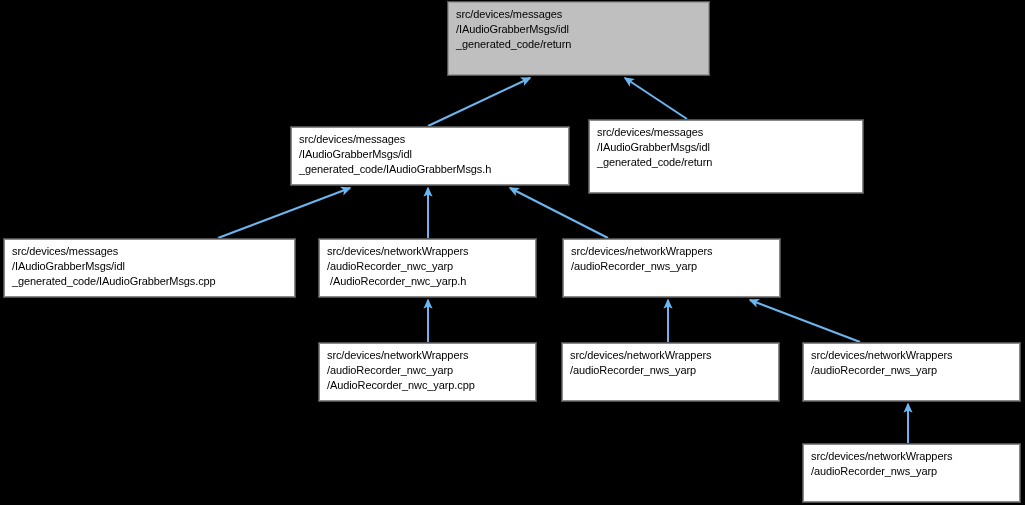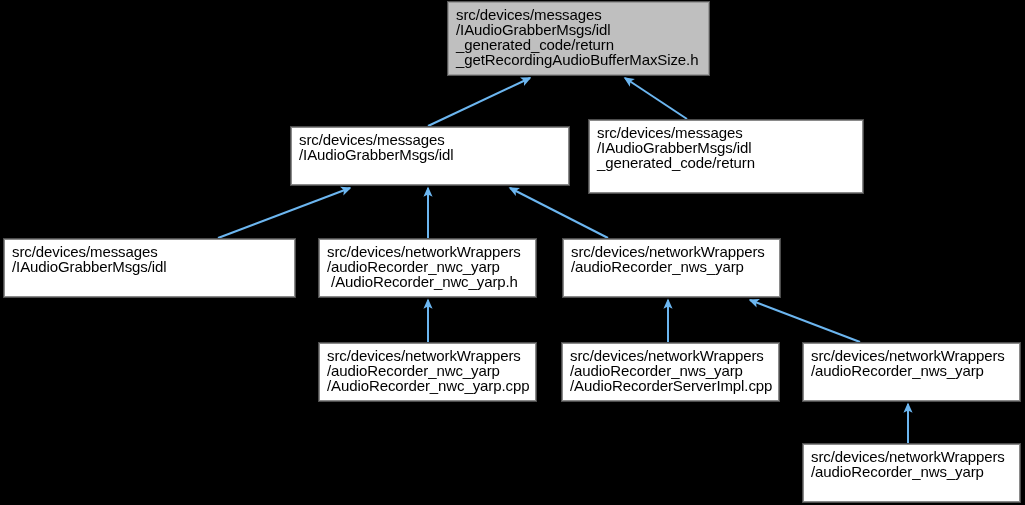--- a/index.html
+++ b/index.html
@@ -24,21 +24,21 @@
     height: 505px;
     pointer-events: none;
   }
   .node {
     position: absolute;
     box-sizing: border-box;
     border: 1px solid #8a8a8a;
     outline: 1px solid #4d4d4d;
     background: #ffffff;
     color: #000000;
-    font-size: 15px;
+    font-size: 11px;
     line-height: 15px;
     padding: 4px 6px 4px 7px;
     white-space: pre;
     letter-spacing: -0.1px;
   }
   .node.root {
     background: #bfbfbf;
     border: 1px solid #9a9a9a;
     outline: 1px solid #555555;
   }
@@ -60,24 +60,24 @@
       <line x1="687" y1="119" x2="625" y2="78" stroke="#6cb6f0" stroke-width="2" marker-end="url(#arrowhead)"></line>
       <line x1="218" y1="238" x2="350" y2="188" stroke="#6cb6f0" stroke-width="2" marker-end="url(#arrowhead)"></line>
       <line x1="428" y1="238" x2="428" y2="188" stroke="#6cb6f0" stroke-width="2" marker-end="url(#arrowhead)"></line>
       <line x1="608" y1="238" x2="510" y2="188" stroke="#6cb6f0" stroke-width="2" marker-end="url(#arrowhead)"></line>
       <line x1="428" y1="342" x2="428" y2="300" stroke="#6cb6f0" stroke-width="2" marker-end="url(#arrowhead)"></line>
       <line x1="668" y1="342" x2="668" y2="300" stroke="#6cb6f0" stroke-width="2" marker-end="url(#arrowhead)"></line>
       <line x1="860" y1="342" x2="750" y2="300" stroke="#6cb6f0" stroke-width="2" marker-end="url(#arrowhead)"></line>
       <line x1="908" y1="443" x2="908" y2="404" stroke="#6cb6f0" stroke-width="2" marker-end="url(#arrowhead)"></line>
     </svg>
   <div id="nodes-layer">
-      <div class="node root" style="left: 448px; top: 2px; width: 261px; height: 73px;"><span class="ln">src/devices/messages</span><span class="ln">/IAudioGrabberMsgs/idl</span><span class="ln">_generated_code/return</span><span class="ln">_getRecordingAudioBufferMaxSize.h</span></div>
-      <div class="node" style="left: 291px; top: 127px; width: 278px; height: 58px;"><span class="ln">src/devices/messages</span><span class="ln">/IAudioGrabberMsgs/idl</span></div>
+      <div class="node root" style="left: 448px; top: 2px; width: 261px; height: 73px;"><span class="ln">src/devices/messages</span><span class="ln">/IAudioGrabberMsgs/idl</span><span class="ln">_generated_code/return</span></div>
+      <div class="node" style="left: 291px; top: 127px; width: 278px; height: 58px;"><span class="ln">src/devices/messages</span><span class="ln">/IAudioGrabberMsgs/idl</span><span class="ln">_generated_code/IAudioGrabberMsgs.h</span></div>
       <div class="node" style="left: 589px; top: 120px; width: 274px; height: 73px;"><span class="ln">src/devices/messages</span><span class="ln">/IAudioGrabberMsgs/idl</span><span class="ln">_generated_code/return</span></div>
-      <div class="node" style="left: 4px; top: 239px; width: 291px; height: 58px;"><span class="ln">src/devices/messages</span><span class="ln">/IAudioGrabberMsgs/idl</span></div>
+      <div class="node" style="left: 4px; top: 239px; width: 291px; height: 58px;"><span class="ln">src/devices/messages</span><span class="ln">/IAudioGrabberMsgs/idl</span><span class="ln">_generated_code/IAudioGrabberMsgs.cpp</span></div>
       <div class="node" style="left: 319px; top: 239px; width: 217px; height: 58px;"><span class="ln">src/devices/networkWrappers</span><span class="ln">/audioRecorder_nwc_yarp</span><span class="ln"> /AudioRecorder_nwc_yarp.h</span></div>
       <div class="node" style="left: 563px; top: 239px; width: 217px; height: 58px;"><span class="ln">src/devices/networkWrappers</span><span class="ln">/audioRecorder_nws_yarp</span></div>
       <div class="node" style="left: 319px; top: 343px; width: 217px; height: 58px;"><span class="ln">src/devices/networkWrappers</span><span class="ln">/audioRecorder_nwc_yarp</span><span class="ln">/AudioRecorder_nwc_yarp.cpp</span></div>
-      <div class="node" style="left: 562px; top: 343px; width: 217px; height: 58px;"><span class="ln">src/devices/networkWrappers</span><span class="ln">/audioRecorder_nws_yarp</span><span class="ln">/AudioRecorderServerImpl.cpp</span></div>
+      <div class="node" style="left: 562px; top: 343px; width: 217px; height: 58px;"><span class="ln">src/devices/networkWrappers</span><span class="ln">/audioRecorder_nws_yarp</span></div>
       <div class="node" style="left: 803px; top: 343px; width: 217px; height: 58px;"><span class="ln">src/devices/networkWrappers</span><span class="ln">/audioRecorder_nws_yarp</span></div>
       <div class="node" style="left: 803px; top: 444px; width: 217px; height: 58px;"><span class="ln">src/devices/networkWrappers</span><span class="ln">/audioRecorder_nws_yarp</span></div>
     </div>
 </div>
 
 </body></html>

